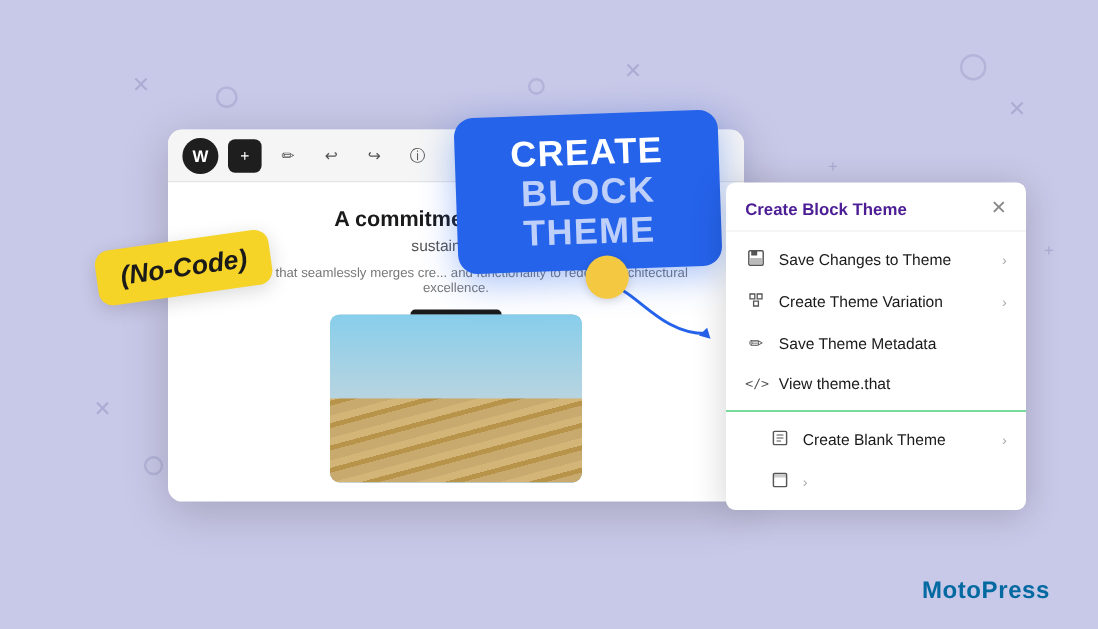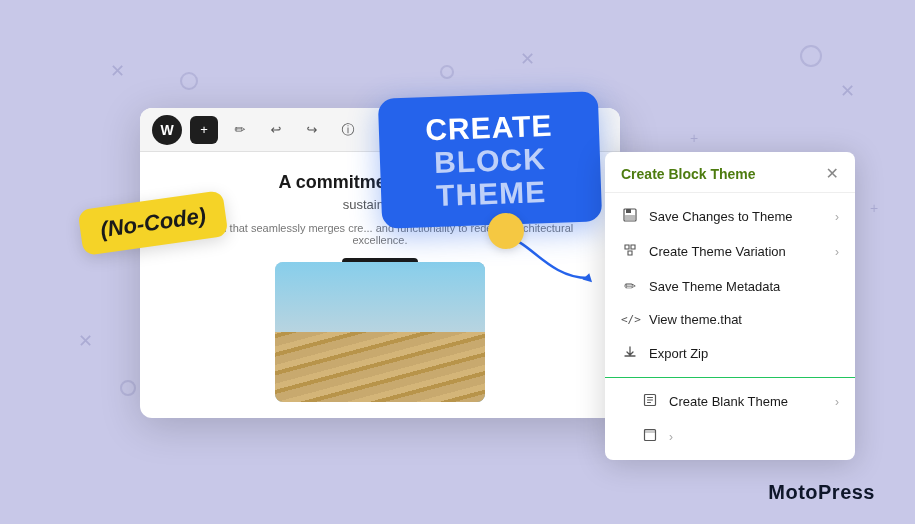--- a/index.html
+++ b/index.html
@@ -255,21 +255,21 @@
       display: flex;
       align-items: center;
       justify-content: space-between;
       padding: 14px 16px 10px;
       border-bottom: 1px solid #eee;
     }
 
     .dropdown-header-title {
       font-size: 14px;
       font-weight: 600;
-      color: #4d7c0f;
+      color: #4c1d95;
     }
 
     .dropdown-close {
       color: #888;
       font-size: 16px;
       cursor: pointer;
       line-height: 1;
     }
 
     .dropdown-section {
@@ -326,21 +326,21 @@
       pointer-events: none;
     }
 
     
     .motopress-logo {
       position: absolute;
       bottom: 20px;
       right: 40px;
       font-size: 20px;
       font-weight: 700;
-      color: #0f172a;
+      color: #0369a1;
       letter-spacing: 0.5px;
       z-index: 5;
     }
   </style>
 </head>
 <body>
 
 <div class="deco-cross" style="left:110px; top:60px;">✕</div>
 <div class="deco-cross" style="left:520px; top:48px;">✕</div>
 <div class="deco-cross" style="left:840px; top:80px;">✕</div>
@@ -429,28 +429,20 @@
     <div class="dropdown-item">
       <span class="item-icon">✏</span>
       <span class="item-label">Save Theme Metadata</span>
     </div>
 
     <div class="dropdown-item">
       <span class="item-icon" style="font-size:11px; font-family:monospace;">&lt;/&gt;</span>
       <span class="item-label">View theme.that</span>
     </div>
 
-    <div class="dropdown-item">
-      <span class="item-icon">
-        <svg width="14" height="14" viewBox="0 0 14 14" fill="none">
-            <path d="M7 2v7M4 7l3 3 3-3M2 11h10" stroke="#555" stroke-width="1.3" stroke-linecap="round"></path>
-          </svg>
-      </span>
-      <span class="item-label">Export Zip</span>
-    </div>
   </div>
 
   <div class="dropdown-section2">
 
     <div class="dropdown-item">
       <span class="item-icon">
         <svg width="14" height="14" viewBox="0 0 14 14" fill="none">
             <rect x="1.5" y="1.5" width="11" height="11" rx="1" stroke="#555" stroke-width="1.2"></rect>
             <path d="M4.5 4.5h5M4.5 7h5M4.5 9.5h3" stroke="#555" stroke-width="1" stroke-linecap="round"></path>
           </svg>

